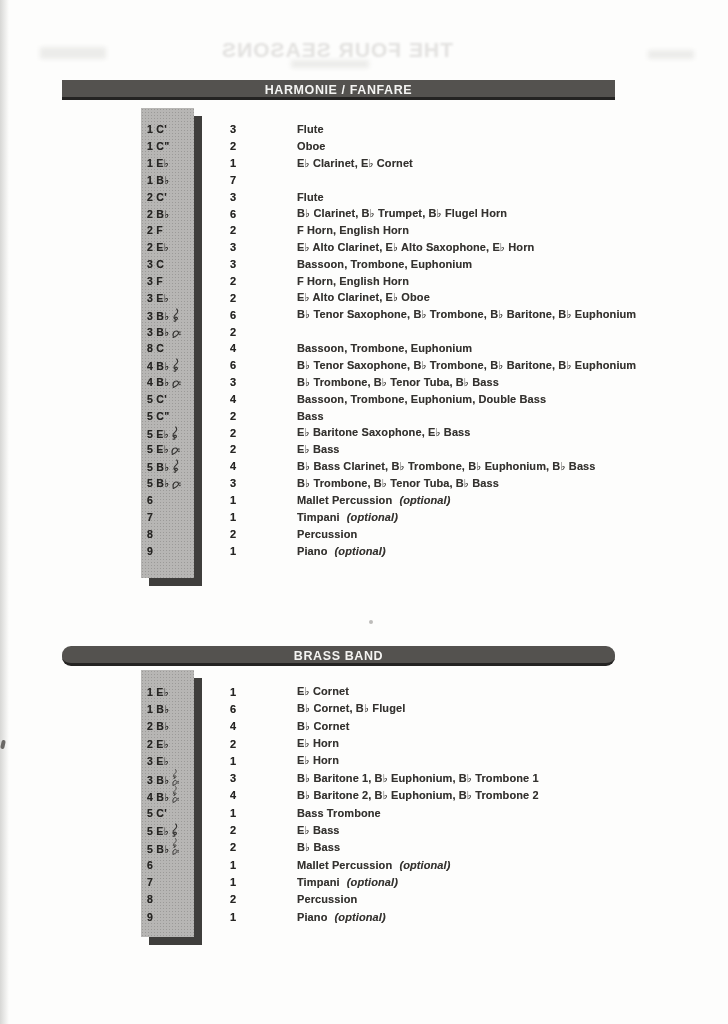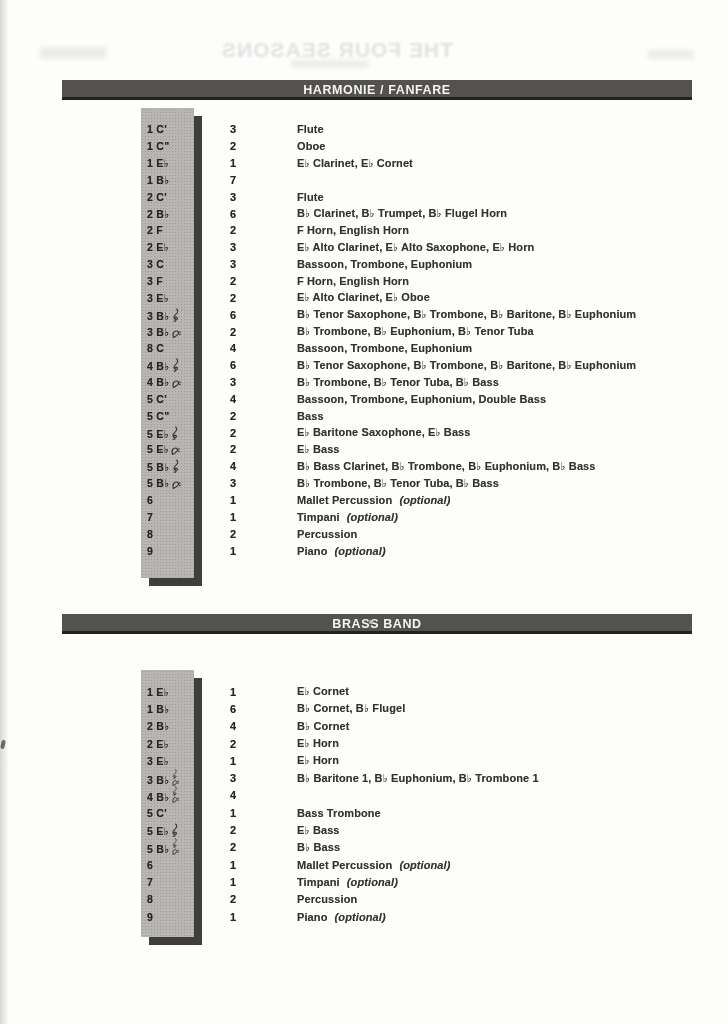--- a/index.html
+++ b/index.html
@@ -20,21 +20,21 @@
     font-weight:bold; font-size:21px; letter-spacing:1px; color:#e2e1df;
     white-space:nowrap;
   }
   .ghost-bar{position:absolute; background:#ececea; filter:blur(2px); border-radius:2px;}
   .gb1{left:40px; top:47px; width:66px; height:12px;}
   .gb2{left:291px; top:60px; width:78px; height:8px;}
   .gb3{left:648px; top:50px; width:46px; height:9px;}
 
   .sec{position:absolute; left:0; top:0; width:100%;}
   .bar{
-    position:absolute; left:62px; width:630px; height:17px;
+    position:absolute; left:62px; width:553px; height:17px;
     background:var(--header-bar,#54524f);
     border-bottom:3px solid var(--header-bar-edge,#242322);
     text-align:center;
   }
   .bar span{
     color:#f4f4f2; font-weight:bold; font-size:12.5px; line-height:17px;
     letter-spacing:.6px;
   }
   .strip{
     position:absolute; left:141px; width:53px;
@@ -65,21 +65,21 @@
   }
   .instr-suffix{font-style:italic; margin-left:4px;}
   .instr-suffix:empty{display:none;}
   .clef{display:inline-flex; align-items:center; line-height:0;}
   .clef svg{display:block;}
   .clef-stack{display:inline-flex; flex-direction:column; align-items:center; line-height:0; margin-top:-2px;}
   
   .sec1 .bar{top:80px;}
   .sec1 .strip{top:108px; height:470px;}
   .sec1 .rows{top:121px;}
-  .sec2 .bar{top:614px;}
+  .sec2 .bar{top:646px;border-radius:9px;}
   .sec2 .strip{top:670px; height:267px;}
   .sec2 .rows{top:683px;}
   
   .speck{position:absolute; background:#bdbcba; border-radius:50%;}
   .sp1{left:369px; top:620px; width:4px; height:4px;}
   .left-mark{
     position:absolute; left:1px; top:740px; width:4px; height:9px;
     background:#6a6865; border-radius:2px; transform:rotate(12deg);
   }
 </style>
@@ -250,24 +250,20 @@
       <span class="label-text">3 B♭</span>
       <span class="clef">
               <svg width="9" height="9" viewBox="0 0 18 18">
                 <path d="M2.5 14.5 C1 9 4 4 8.5 4 C12.5 4 14 7.5 12 10.5 C10 13.5 6 15.5 2.5 17" stroke="#333230" stroke-width="2.4" fill="none" stroke-linecap="round"></path>
                 <circle cx="15.8" cy="6.2" r="1.6" fill="#333230"></circle>
                 <circle cx="15.8" cy="10.8" r="1.6" fill="#333230"></circle>
               </svg>
             </span>
     </span>
     <span class="cell qty">2</span>
-    <span class="cell instr">
-      <span class="instr-name">B♭ Trombone, B♭ Euphonium, B♭ Tenor Tuba</span>
-      
-    </span>
   </div>
 
   <div class="row">
     <span class="cell label">
       <span class="label-text">8 C</span>
       <span class="clef"></span>
     </span>
     <span class="cell qty">4</span>
     <span class="cell instr">
       <span class="instr-name">Bassoon, Trombone, Euphonium</span>
@@ -550,20 +546,24 @@
                 </svg>
                 <svg width="7" height="7" viewBox="0 0 18 18">
                   <path d="M2.5 14.5 C1 9 4 4 8.5 4 C12.5 4 14 7.5 12 10.5 C10 13.5 6 15.5 2.5 17" stroke="#333230" stroke-width="2.4" fill="none" stroke-linecap="round"></path>
                   <circle cx="15.8" cy="6.2" r="1.6" fill="#333230"></circle>
                   <circle cx="15.8" cy="10.8" r="1.6" fill="#333230"></circle>
                 </svg>
               </span>
             </span>
     </span>
     <span class="cell qty">4</span>
+    <span class="cell instr">
+      <span class="instr-name">B♭ Baritone 2, B♭ Euphonium, B♭ Trombone 2</span>
+      
+    </span>
   </div>
 
   <div class="row">
     <span class="cell label">
       <span class="label-text">5 C'</span>
       <span class="clef"></span>
     </span>
     <span class="cell qty">1</span>
     <span class="cell instr">
       <span class="instr-name">Bass Trombone</span>

